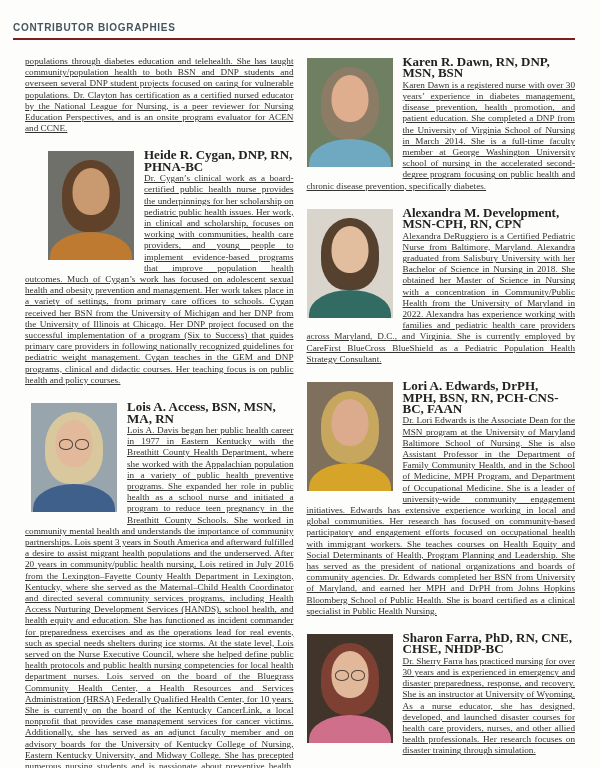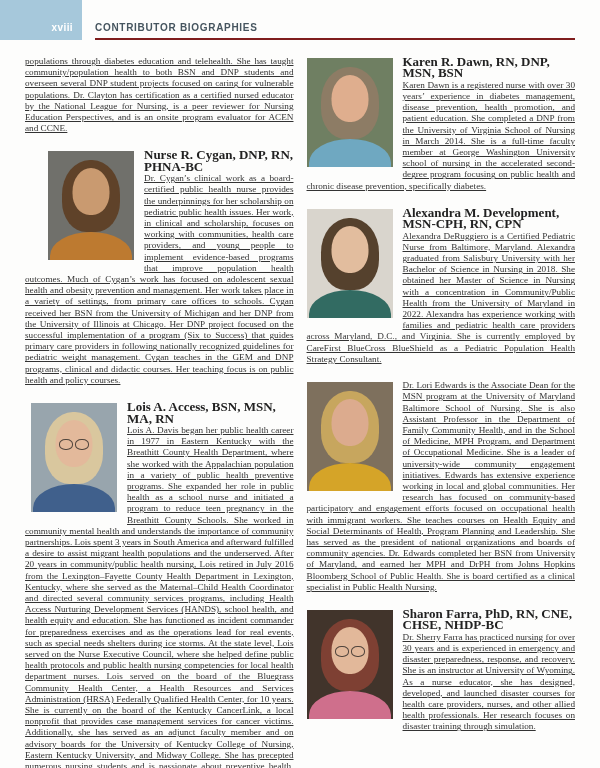--- a/index.html
+++ b/index.html
@@ -95,38 +95,37 @@
     border-radius: 50% 50% 0 0;
     background: var(--shirt, #567);
   }
 </style>
 </head>
 <body>
 
 <div class="page">
 
   <header class="pagehead">
-    <div class="pagenum">xviii</div>
     <div class="headtitle">CONTRIBUTOR BIOGRAPHIES</div>
   </header>
 
   <div class="columns">
 
     <div class="col">
 
       <p class="intro">populations through diabetes education and telehealth. She has taught community/population health to both BSN and DNP students and overseen several DNP student projects focused on caring for vulnerable populations. Dr. Clayton has certification as a certified nursed educator by the National League for Nursing, is a peer reviewer for Nursing Education Perspectives, and is an onsite program evaluator for ACEN and CCNE.</p>
 
       <section class="bio indent-lg">
         <div class="photo" style="--bg: #70706b; --hair: #5f4229; --skin: #c99a70; --shirt: #bd7a30; --glasses: 0;">
           <span class="hair"></span>
           <span class="face"></span>
           <span class="glasses"></span>
           <span class="torso"></span>
         </div>
-        <h3 class="bio-name">Nurse R. Cygan, DNP, RN, PHNA-BC</h3>
+        <h3 class="bio-name">Heide R. Cygan, DNP, RN, PHNA-BC</h3>
         <p class="bio-text">Dr. Cygan’s clinical work as a board-certified public health nurse provides the underpinnings for her scholarship on pediatric public health issues. Her work, in clinical and scholarship, focuses on working with communities, health care providers, and young people to implement evidence-based programs that improve population health outcomes. Much of Cygan’s work has focused on adolescent sexual health and obesity prevention and management. Her work takes place in a variety of settings, from primary care offices to schools. Cygan received her BSN from the University of Michigan and her DNP from the University of Illinois at Chicago. Her DNP project focused on the successful implementation of a program (Six to Success) that guides primary care providers in following nationally recognized guidelines for pediatric weight management. Cygan teaches in the GEM and DNP programs, clinical and didactic courses. Her teaching focus is on public health and policy courses.</p>
       </section>
 
       <section class="bio indent-sm">
         <div class="photo" style="--bg: #98a5ad; --hair: #d9c79e; --skin: #e3b99b; --shirt: #40608c; --glasses: 1;">
           <span class="hair"></span>
           <span class="face"></span>
           <span class="glasses"></span>
           <span class="torso"></span>
         </div>
@@ -160,20 +159,21 @@
         <p class="bio-text">Alexandra DeRuggiero is a Certified Pediatric Nurse from Baltimore, Maryland. Alexandra graduated from Salisbury University with her Bachelor of Science in Nursing in 2018. She obtained her Master of Science in Nursing with a concentration in Community/Public Health from the University of Maryland in 2022. Alexandra has experience working with families and pediatric health care providers across Maryland, D.C., and Virginia. She is currently employed by CareFirst BlueCross BlueShield as a Pediatric Population Health Strategy Consultant.</p>
       </section>
 
       <section class="bio">
         <div class="photo" style="--bg: #7e705d; --hair: #c7a65e; --skin: #dcab8e; --shirt: #d5a428; --glasses: 0;">
           <span class="hair"></span>
           <span class="face"></span>
           <span class="glasses"></span>
           <span class="torso"></span>
         </div>
+        <h3 class="bio-name">Lori A. Edwards, DrPH, MPH, BSN, RN, PCH-CNS-BC, FAAN</h3>
         <p class="bio-text">Dr. Lori Edwards is the Associate Dean for the MSN program at the University of Maryland Baltimore School of Nursing. She is also Assistant Professor in the Department of Family Community Health, and in the School of Medicine, MPH Program, and Department of Occupational Medicine. She is a leader of university-wide community engagement initiatives. Edwards has extensive experience working in local and global communities. Her research has focused on community-based participatory and engagement efforts focused on occupational health with immigrant workers. She teaches courses on Health Equity and Social Determinants of Health, Program Planning and Leadership. She has served as the president of national organizations and boards of community agencies. Dr. Edwards completed her BSN from University of Maryland, and earned her MPH and DrPH from Johns Hopkins Bloomberg School of Public Health. She is board certified as a clinical specialist in Public Health Nursing.</p>
       </section>
 
       <section class="bio">
         <div class="photo" style="--bg: #41342b; --hair: #7e4033; --skin: #e2b89a; --shirt: #cf6f8c; --glasses: 1;">
           <span class="hair"></span>
           <span class="face"></span>
           <span class="glasses"></span>
           <span class="torso"></span>
         </div>

